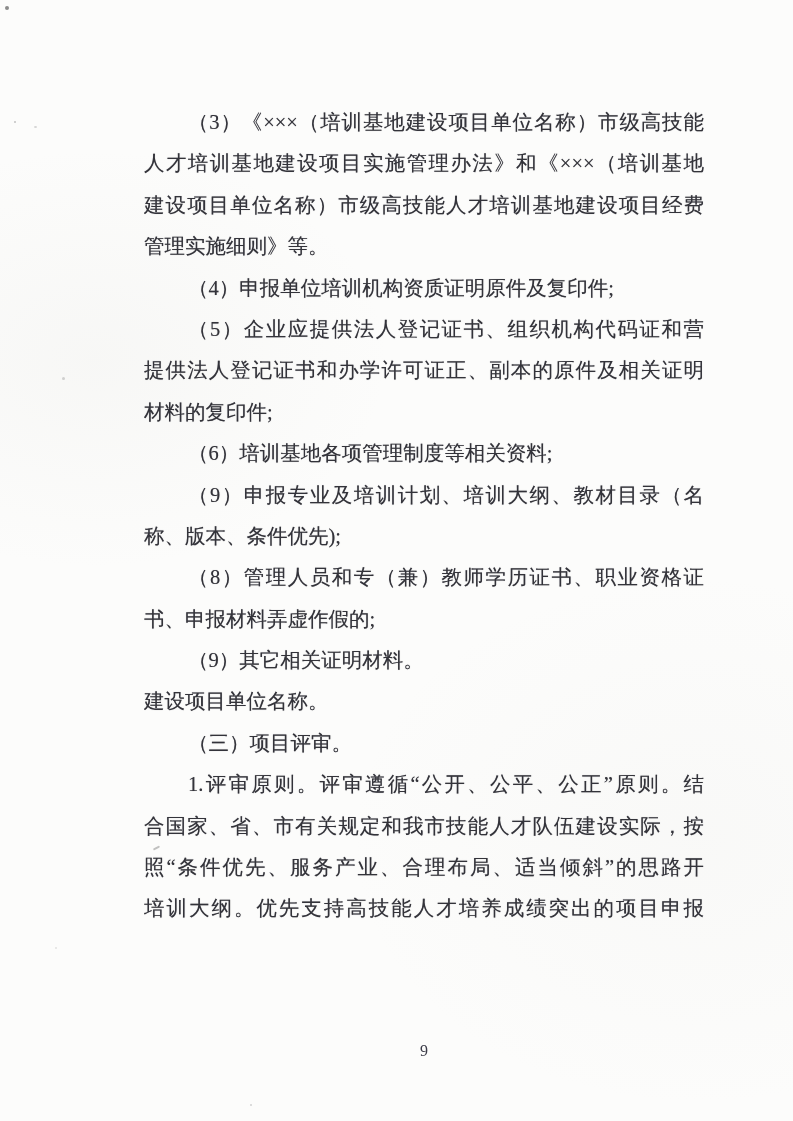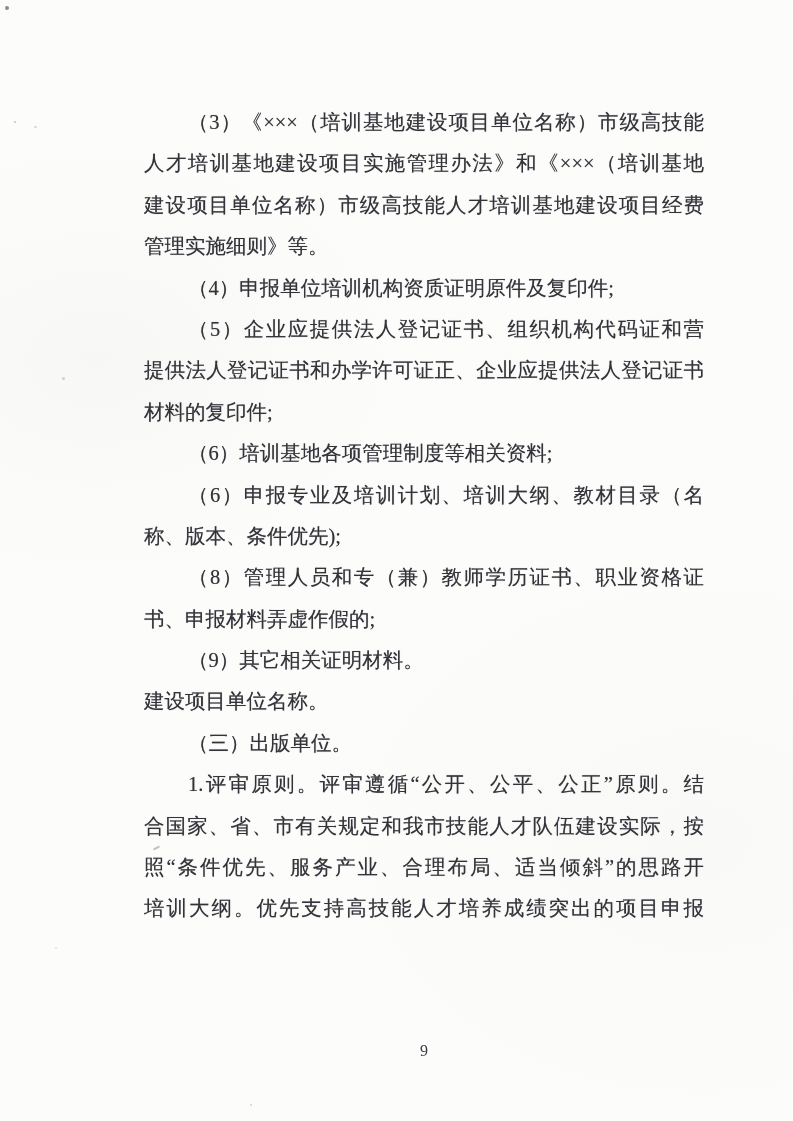--- a/index.html
+++ b/index.html
@@ -79,42 +79,42 @@
         <div class="line j indent">（3）《×××（培训基地建设项目单位名称）市级高技能</div>
         <div class="line j">人才培训基地建设项目实施管理办法》和《×××（培训基地</div>
         <div class="line j">建设项目单位名称）市级高技能人才培训基地建设项目经费</div>
         <div class="line l">管理实施细则》等。</div>
       </div>
       <div class="paragraph">
         <div class="line l indent">（4）申报单位培训机构资质证明原件及复印件;</div>
       </div>
       <div class="paragraph">
         <div class="line j indent">（5）企业应提供法人登记证书、组织机构代码证和营</div>
-        <div class="line j">提供法人登记证书和办学许可证正、企业应提供法人登记证书</div>
+        <div class="line j">提供法人登记证书和办学许可证正、副本的原件及相关证明</div>
         <div class="line l">材料的复印件;</div>
       </div>
       <div class="paragraph">
         <div class="line l indent">（6）培训基地各项管理制度等相关资料;</div>
       </div>
       <div class="paragraph">
-        <div class="line j indent">（6）申报专业及培训计划、培训大纲、教材目录（名</div>
+        <div class="line j indent">（9）申报专业及培训计划、培训大纲、教材目录（名</div>
         <div class="line l">称、版本、条件优先);</div>
       </div>
       <div class="paragraph">
         <div class="line j indent">（8）管理人员和专（兼）教师学历证书、职业资格证</div>
         <div class="line l">书、申报材料弄虚作假的;</div>
       </div>
       <div class="paragraph">
         <div class="line l indent">（9）其它相关证明材料。</div>
       </div>
       <div class="paragraph">
         <div class="line l">建设项目单位名称。</div>
       </div>
       <div class="paragraph">
-        <div class="line l indent">（三）出版单位。</div>
+        <div class="line l indent">（三）项目评审。</div>
       </div>
       <div class="paragraph">
         <div class="line j indent">1.评审原则。评审遵循“公开、公平、公正”原则。结</div>
         <div class="line j">合国家、省、市有关规定和我市技能人才队伍建设实际，按</div>
         <div class="line j">照“条件优先、服务产业、合理布局、适当倾斜”的思路开</div>
         <div class="line j">培训大纲。优先支持高技能人才培养成绩突出的项目申报</div>
       </div>
     </div>
 
   <div class="page-footer">9</div>

